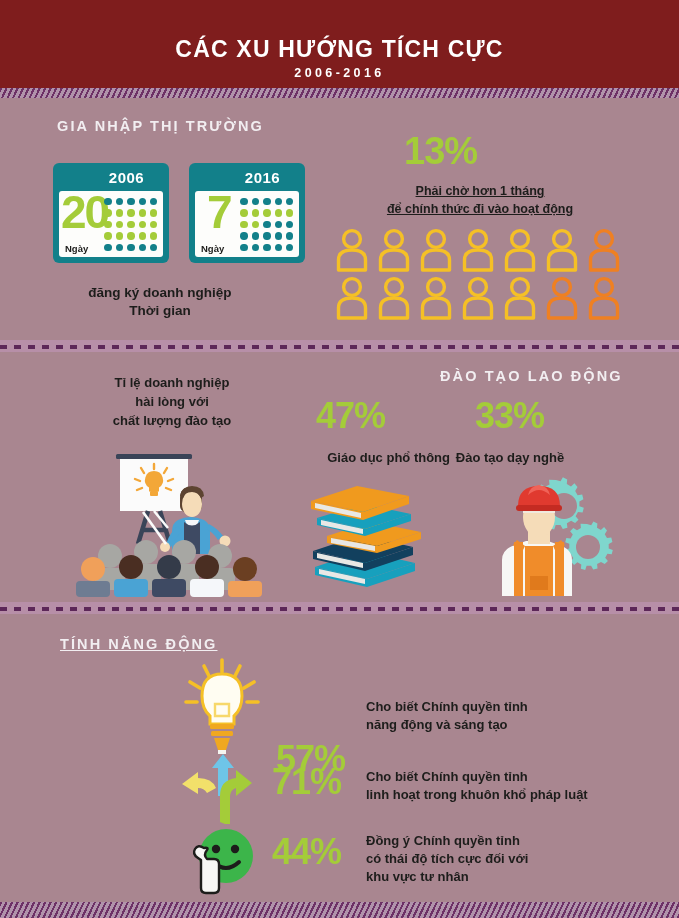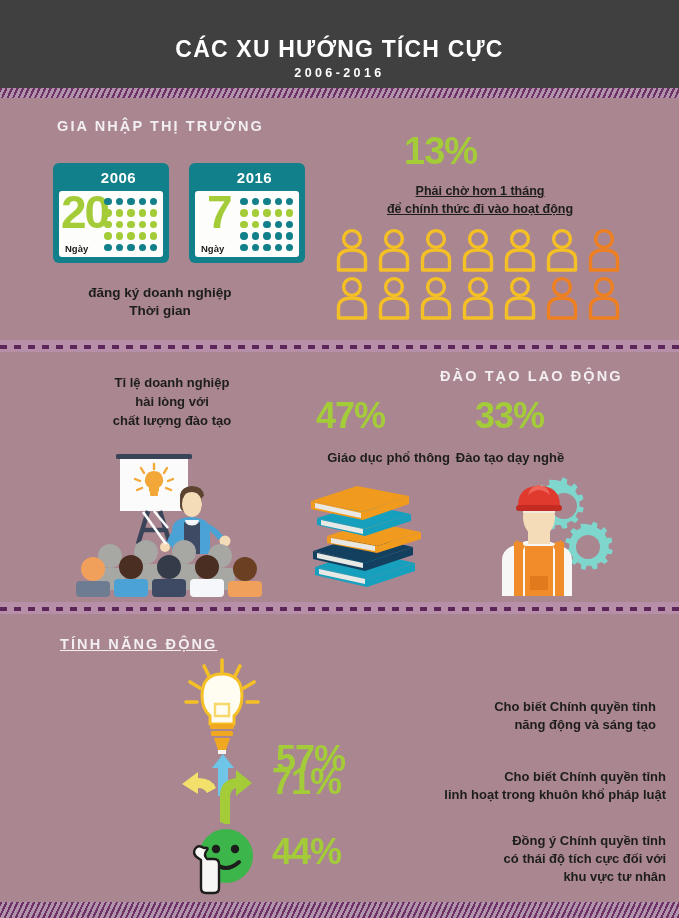--- a/index.html
+++ b/index.html
@@ -8,21 +8,21 @@
     background:#a98690;
     font-family:"Liberation Sans", sans-serif;
     overflow:hidden;
     position:relative;
   }
   .page{position:relative;width:679px;height:918px;overflow:hidden;}
 
   
   .header{
     position:absolute;left:0;top:0;width:679px;height:88px;
-    background:#404040;
+    background:#7f1d1d;
   }
   .header-title{
     position:absolute;left:0;top:38px;width:679px;text-align:center;
     color:#ffffff;font-size:23px;font-weight:bold;letter-spacing:1.2px;
     line-height:1;
   }
   .header-sub{
     position:absolute;left:0;top:66px;width:679px;text-align:center;
     color:#ffffff;font-size:12.5px;font-weight:bold;letter-spacing:3.4px;
   }
@@ -59,21 +59,21 @@
   
   .dark-text{color:#1d1d1b;font-weight:bold;}
   .pct{color:#a4cc39;font-weight:bold;letter-spacing:-1px;line-height:1;}
 
   
   .cal{
     position:absolute;width:116px;height:100px;background:#12808a;
     border-radius:6px;box-shadow:0 0 0 0 rgba(0,0,0,0);
   }
   .cal .year{
-    position:absolute;left:4px;top:6px;width:123px;text-align:center;
+    position:absolute;left:12px;top:6px;width:123px;text-align:center;
     color:#ffffff;font-size:15px;font-weight:bold;letter-spacing:.5px;
   }
   .cal .sheet{
     position:absolute;left:6px;top:28px;width:104px;height:66px;
     background:#fdfdfb;border-radius:3px;
   }
   .cal .bignum{
     position:absolute;left:4px;top:-2px;color:#a4cc39;font-weight:bold;
     font-size:44px;line-height:1;letter-spacing:-2px;
   }
@@ -121,21 +121,21 @@
   .sub33{position:absolute;left:410px;top:450px;width:200px;text-align:center;font-size:13px;}
 
   .classroom{position:absolute;left:68px;top:452px;width:210px;height:145px;}
   .books{position:absolute;left:305px;top:483px;width:120px;height:115px;}
   .worker{position:absolute;left:478px;top:472px;width:140px;height:125px;}
 
   
   .dyn-row{position:absolute;left:0;width:679px;}
   .dyn-icon{position:absolute;}
   .dyn-pct{position:absolute;font-size:36px;}
-  .dyn-text{position:absolute;font-size:13px;line-height:1.38;text-align:right;}
+  .dyn-text{position:absolute;font-size:13px;line-height:1.38;}
 
   #dyn1{top:658px;height:90px;}
   #dyn1 .dyn-icon{left:176px;top:0px;width:92px;height:98px;}
   #dyn1 .dyn-pct{left:276px;top:36px;margin-top:47px;}
   #dyn1 .dyn-text{left:366px;top:40px;width:290px;}
 
   #dyn2{top:752px;height:70px;}
   #dyn2 .dyn-icon{left:180px;top:0px;width:86px;height:72px;}
   #dyn2 .dyn-pct{left:272px;top:12px;}
   #dyn2 .dyn-text{left:366px;top:16px;width:300px;}

